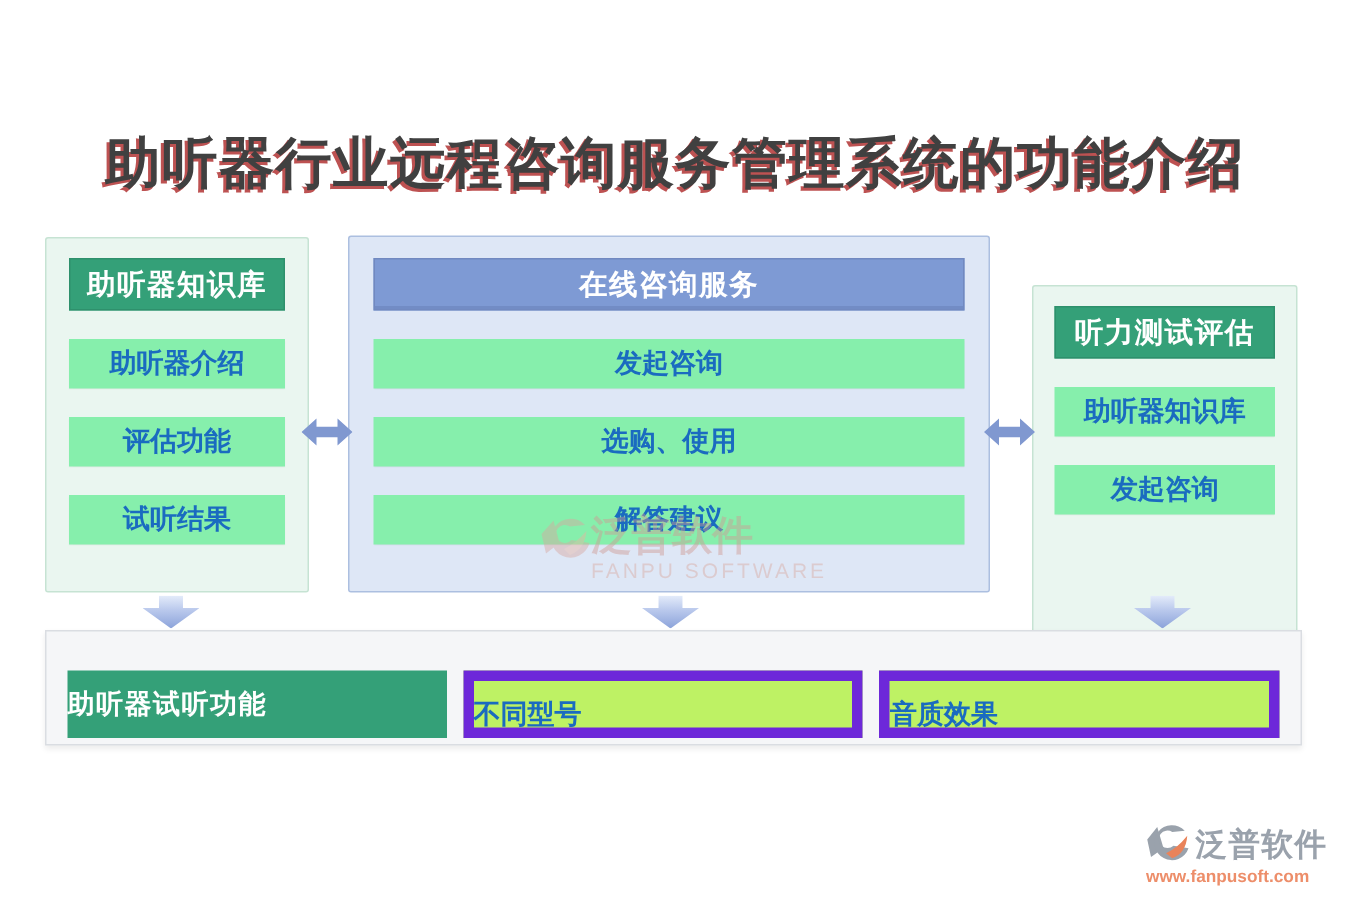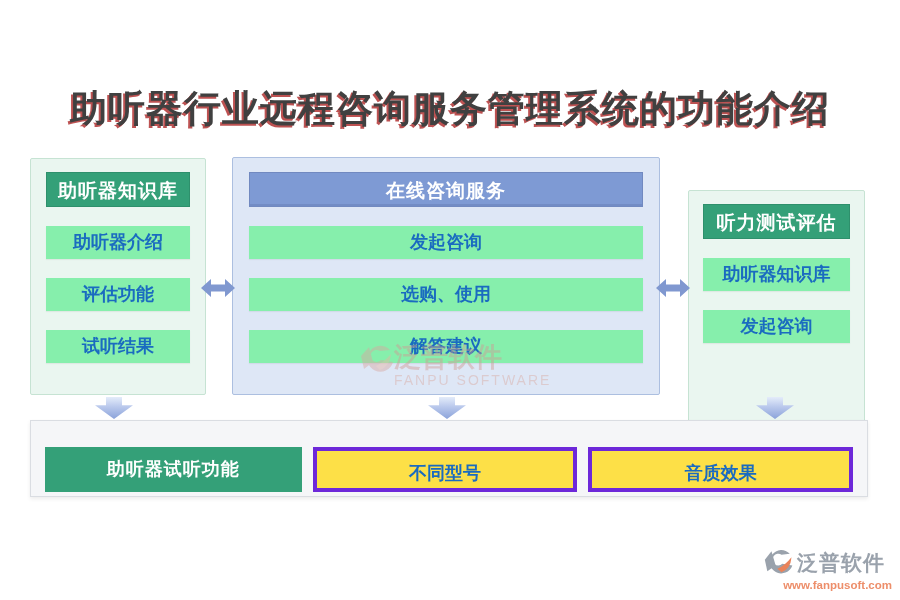--- a/index.html
+++ b/index.html
@@ -46,39 +46,39 @@
   .darrow-2{left:428px;top:397px;}
   .darrow-3{left:756px;top:397px;}
   
   .bottom-panel{
     position:absolute;left:30px;top:420px;width:838px;height:77px;
     background:#f5f6f8;border:1px solid #dadde2;box-sizing:border-box;
     box-shadow:0 2px 4px rgba(0,0,0,.08);
     display:flex;align-items:flex-end;gap:11px;padding:0 14px 4px 14px;
   }
   .bottom-item{
-    height:45px;line-height:45px;text-align:center;font-size:18px;font-weight:bold;
+    height:45px;line-height:45px;text-align:left;font-size:18px;font-weight:bold;
     flex:1 1 0;box-sizing:border-box;
   }
   .bi-green{background:#34a078;color:#ffffff;letter-spacing:1px;}
-  .bi-white{background:#fde047;color:#1a6bc0;border:4px solid #6d28d9;}
+  .bi-white{background:#bef264;color:#1a6bc0;border:7px solid #6d28d9;}
   
   .watermark{
     position:absolute;left:360px;top:342px;display:flex;align-items:flex-start;
     opacity:.45;z-index:5;pointer-events:none;
   }
   .watermark .wm-text{color:#cf9b94;font-size:27px;font-weight:bold;line-height:30px;}
   .watermark .wm-sub{color:#d9aaa2;font-size:14px;letter-spacing:2px;
     font-family:"Liberation Sans","DejaVu Sans",sans-serif;}
   
   .logo{position:absolute;left:764px;top:548px;width:128px;}
   .logo-row{display:flex;align-items:center;gap:3px;}
   .logo-name{color:#9aa2ac;font-size:21px;font-weight:bold;letter-spacing:1px;}
   .logo-url{
-    color:#ed8e6a;font-size:11.5px;text-align:right;margin-top:1px;
+    color:#ed8e6a;font-size:11.5px;text-align:left;margin-top:1px;
     font-family:"Liberation Sans","DejaVu Sans",sans-serif;font-weight:bold;
   }
 </style>
 </head>
 <body>
 
 <div class="stage">
 
   <h1 class="title">助听器行业远程咨询服务管理系统的功能介绍</h1>
 

